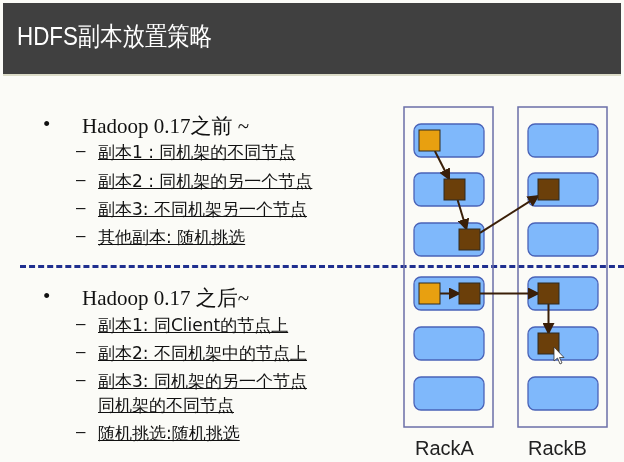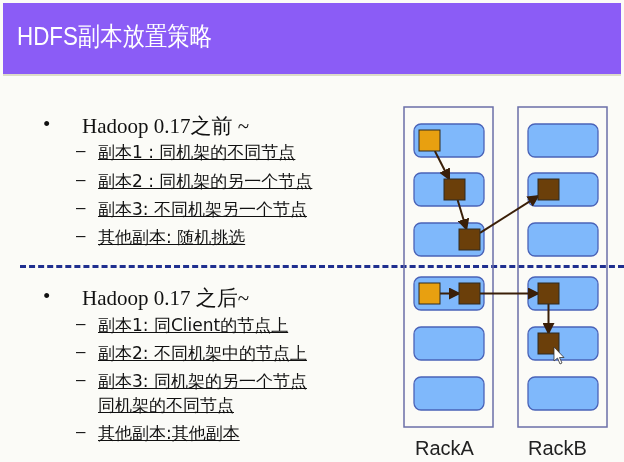--- a/index.html
+++ b/index.html
@@ -3,21 +3,21 @@
 <meta charset="utf-8">
 <style>
   html, body { margin: 0; padding: 0; }
   body {
     width: 624px; height: 462px; position: relative; overflow: hidden;
     background: #fbfbf7;
     font-family: "Liberation Serif", serif;
   }
   .header {
     position: absolute; left: 3px; top: 3px; width: 618px; height: 71px;
-    background: #8b5cf6;
+    background: #404040;
     border-bottom: 2px solid #dcdcc8;
     text-align: center;
   }
   .header-title {
     position: absolute; left: 14px; top: 16px;
     color: #ffffff;
     font-family: "Liberation Sans", sans-serif;
     font-size: 26px; font-weight: normal;
     letter-spacing: 0px;
     transform: scaleX(0.86); transform-origin: left center;
@@ -89,21 +89,21 @@
   <div class="sub-row" style="top:370px;">
     <span class="sub-dash">–</span>
     <span class="sub-text">副本3: 同机架的另一个节点</span>
   </div>
   <div class="sub-row" style="top:394px;">
     <span class="sub-dash"></span>
     <span class="sub-text">同机架的不同节点</span>
   </div>
   <div class="sub-row" style="top:422px;">
     <span class="sub-dash">–</span>
-    <span class="sub-text">其他副本:其他副本</span>
+    <span class="sub-text">随机挑选:随机挑选</span>
   </div>
 </div>
 
 <svg class="diagram" id="diagram" width="624" height="462">
   <defs>
     <marker id="arrowhead" markerWidth="6" markerHeight="6" refX="5" refY="3" orient="auto" markerUnits="strokeWidth">
       <path d="M0,0 L6,3 L0,6 z" fill="#3a1f08"></path>
     </marker>
   </defs>
   <g id="racks-layer">

